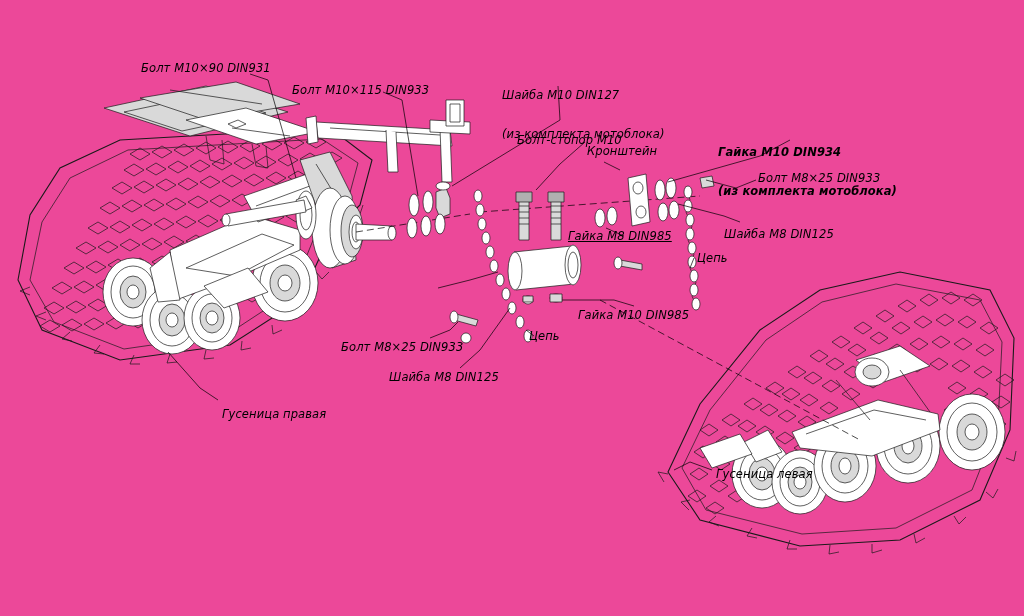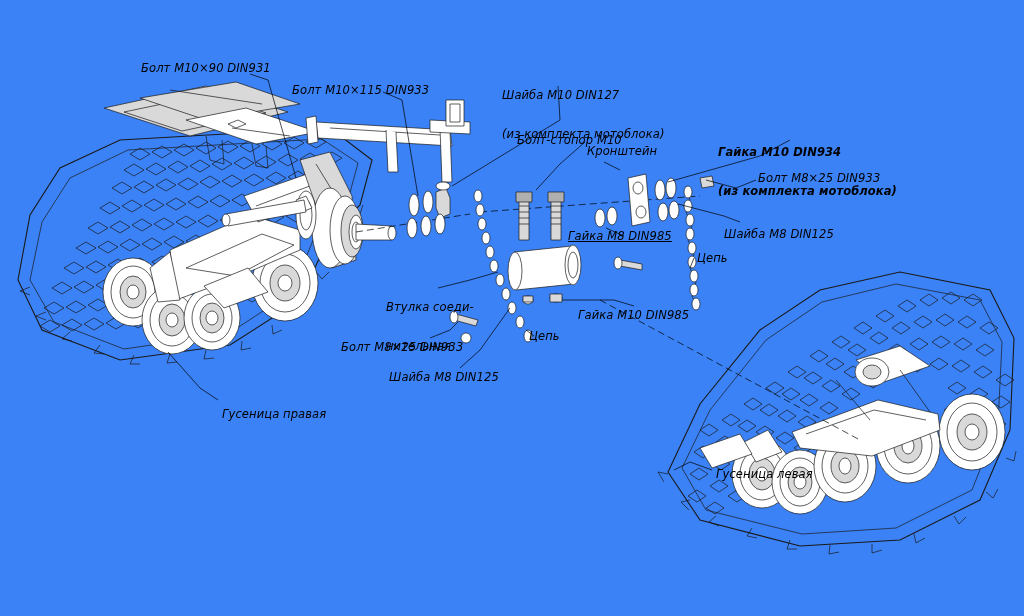--- a/index.html
+++ b/index.html
@@ -7,21 +7,21 @@
     padding: 0;
     background: #ffffff;
   }
   body {
     font-family: "DejaVu Sans", sans-serif;
   }
   #page {
     position: relative;
     width: 1024px;
     height: 616px;
-    background: #3b82f6;
+    background: #ec4899;
     overflow: hidden;
   }
   #drawing-svg {
     position: absolute;
     left: 0;
     top: 0;
     width: 1024px;
     height: 616px;
   }
   .label {
@@ -545,24 +545,20 @@
     <div>Гайка М10 DIN934</div>
     <div>(из комплекта мотоблока)</div>
   </div>
 
   <div class="label" style="left:758px; top:172px;">Болт М8×25 DIN933</div>
   <div class="label" style="left:724px; top:228px;">Шайба М8 DIN125</div>
   <div class="label" style="left:568px; top:230px;text-decoration:underline;">Гайка М8 DIN985</div>
   <div class="label" style="left:697px; top:252px;">Цепь</div>
   <div class="label" style="left:578px; top:309px;">Гайка М10 DIN985</div>
 
-  <div class="label two-line" style="left:386px; top:275px;">
-    <div>Втулка соеди-</div>
-    <div>нительная</div>
-  </div>
 
   <div class="label" style="left:341px; top:341px;">Болт М8×25 DIN933</div>
   <div class="label" style="left:529px; top:330px;">Цепь</div>
   <div class="label" style="left:389px; top:371px;">Шайба М8 DIN125</div>
   <div class="label" style="left:222px; top:408px;">Гусеница правая</div>
   <div class="label" style="left:716px; top:468px;">Гусеница левая</div>
 
 </div>
 
 </body></html>

